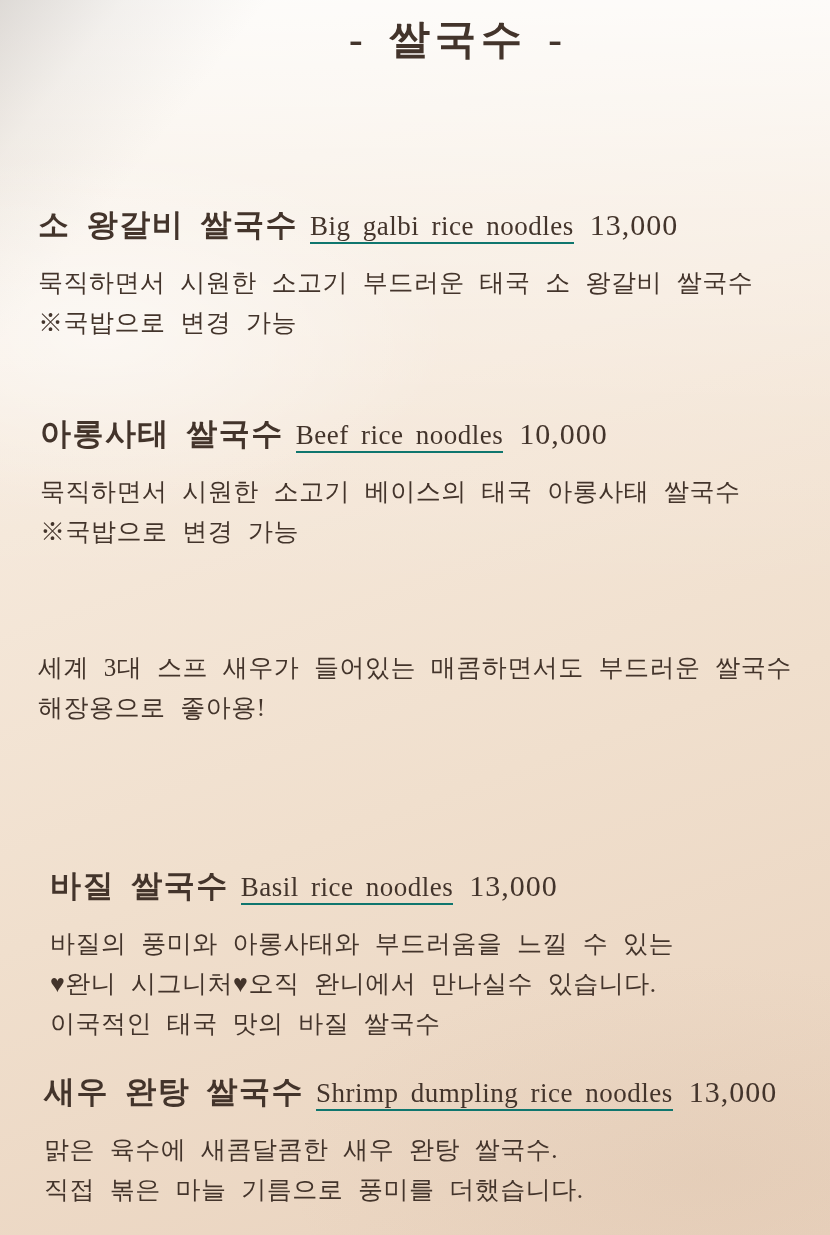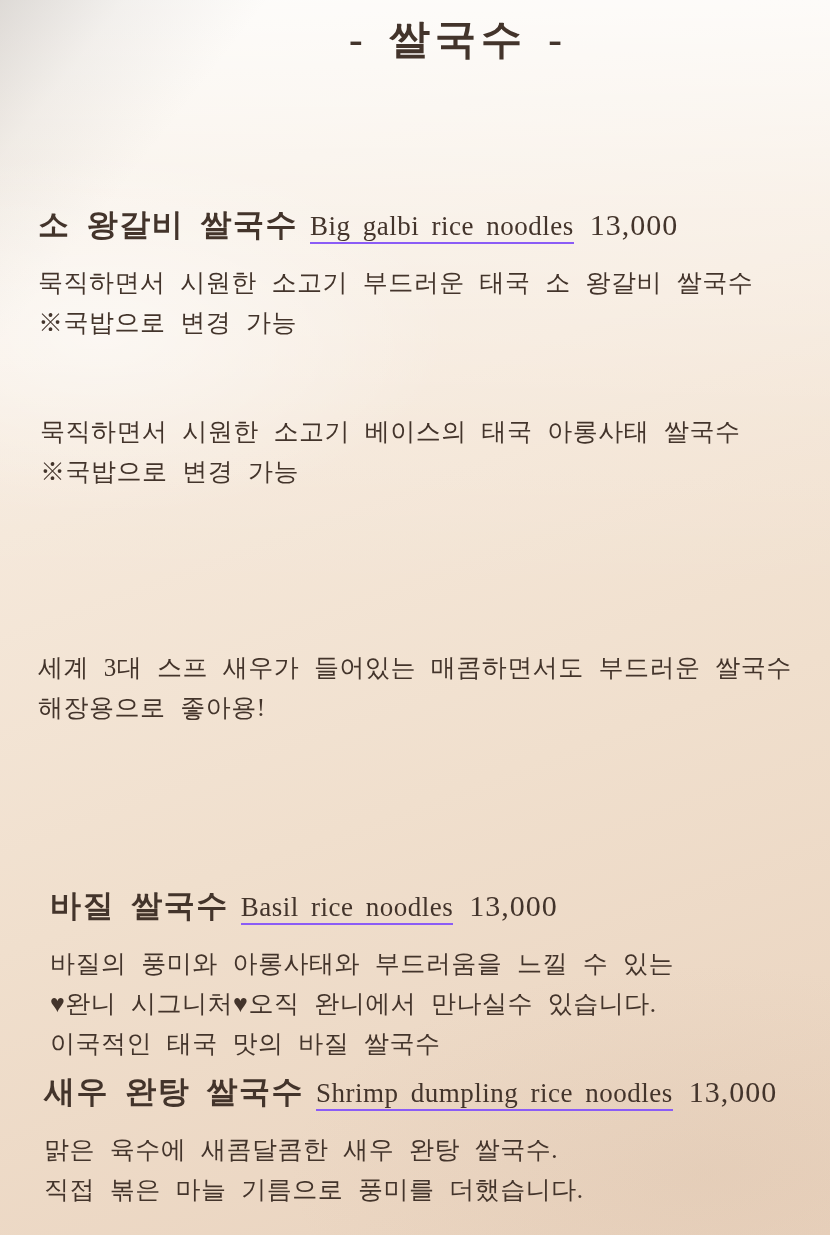--- a/index.html
+++ b/index.html
@@ -34,38 +34,38 @@
     font-size: 41px;
     font-weight: bold;
     letter-spacing: 5px;
     word-spacing: 6px;
     white-space: nowrap;
   }
   .menu-item { position: absolute; left: 38px; right: 6px; }
   .pos-1 { top: 203px; }
   .pos-2 { top: 412px; left: 40px; }
   .pos-3 { top: 648px; }
-  .pos-4 { top: 884px; left: 50px; font-family: Liberation Serif, serif; }
+  .pos-4 { top: 864px; left: 50px; font-family: Liberation Serif, serif; }
   .pos-5 { top: 1070px; left: 44px; }
   .item-head {
     white-space: nowrap;
     margin-bottom: 11px;
     line-height: 44px;
   }
   .name-ko {
     font-weight: bold;
     font-size: 31px;
     letter-spacing: 1.5px;
     word-spacing: 7px;
   }
   .name-en {
     font-size: 27px;
     word-spacing: 5px;
     letter-spacing: 0.5px;
-    border-bottom: 2px solid #8b5cf6;
+    border-bottom: 2px solid #0f766e;
     padding-bottom: 1px;
     margin-left: 8px;
   }
   .price {
     font-size: 30px;
     margin-left: 12px;
     letter-spacing: 1px;
   }
   .desc-line {
     font-size: 25px;
@@ -86,20 +86,25 @@
   <div class="item-head">
     <span class="name-ko">소 왕갈비 쌀국수</span>
     <span class="name-en">Big galbi rice noodles</span>
     <span class="price">13,000</span>
   </div>
   <div class="desc-line">묵직하면서 시원한 소고기 부드러운 태국 소 왕갈비 쌀국수</div>
   <div class="desc-line">※국밥으로 변경 가능</div>
 </div>
 
 <div class="menu-item pos-2">
+  <div class="item-head">
+    <span class="name-ko">아롱사태 쌀국수</span>
+    <span class="name-en">Beef rice noodles</span>
+    <span class="price">10,000</span>
+  </div>
   <div class="desc-line">묵직하면서 시원한 소고기 베이스의 태국 아롱사태 쌀국수</div>
   <div class="desc-line">※국밥으로 변경 가능</div>
 </div>
 
 <div class="menu-item pos-3">
   <div class="desc-line">세계 3대 스프 새우가 들어있는 매콤하면서도 부드러운 쌀국수</div>
   <div class="desc-line">해장용으로 좋아용!</div>
 </div>
 
 <div class="menu-item pos-4">

